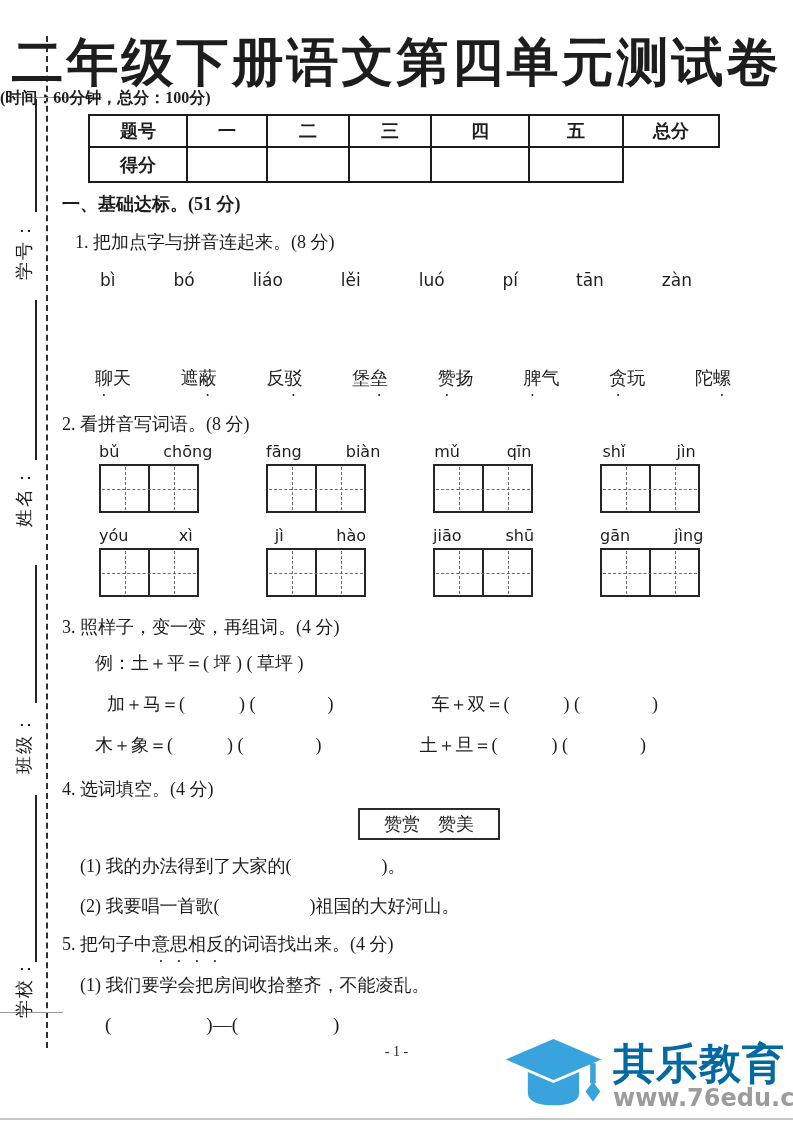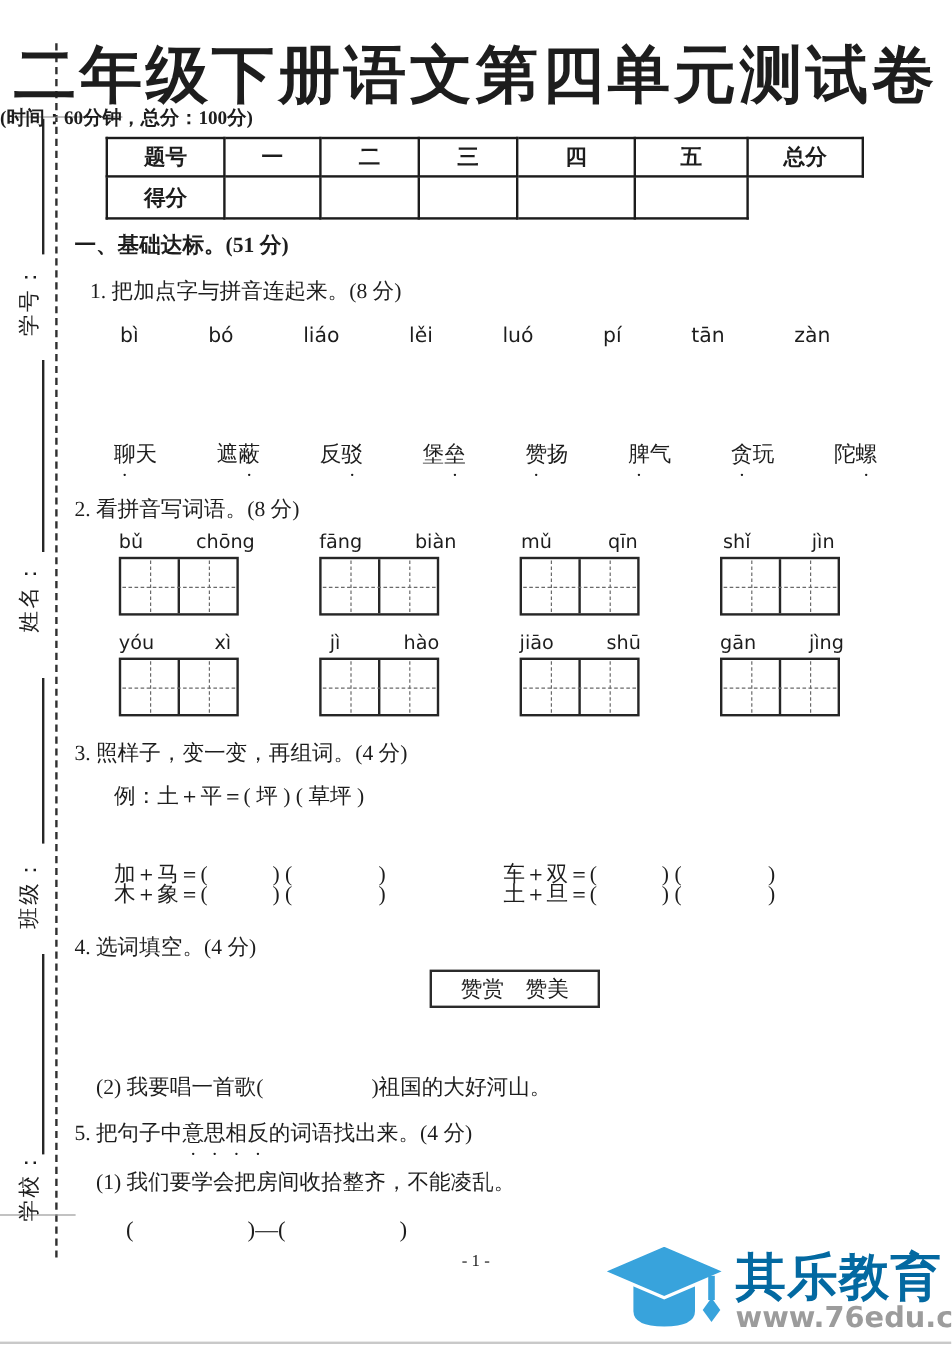--- a/index.html
+++ b/index.html
@@ -230,31 +230,32 @@
         </div>
       <div class="wbox">
           <div class="wcell"></div>
           <div class="wcell"></div>
         </div>
     </div>
   </div>
 
   <div class="tx" style="left:62px;top:615px;">3. 照样子，变一变，再组词。(4 分)</div>
   <div class="tx" style="left:95px;top:651px;">例：土＋平＝( 坪 ) ( 草坪 )</div>
-  <div class="q3row" style="top:716px;">
+  <div class="q3row" style="top:692px;margin-left:12px;">
     <span class="colL">加＋马＝(　　　) (　　　　)</span>
     <span>车＋双＝(　　　) (　　　　)</span>
   </div>
   <div class="q3row" style="top:733px;">
     <span class="colL">木＋象＝(　　　) (　　　　)</span>
     <span>土＋旦＝(　　　) (　　　　)</span>
   </div>
 
   <div class="tx" style="left:62px;top:777px;">4. 选词填空。(4 分)</div>
   <div class="wordbank">赞赏　赞美</div>
+  <div class="tx" style="left:80px;top:854px;">(1) 我的办法得到了大家的(　　　　　)。</div>
   <div class="tx" style="left:80px;top:894px;">(2) 我要唱一首歌(　　　　　)祖国的大好河山。</div>
 
   <div class="tx" style="left:62px;top:932px;">
     <span>5. 把句子中</span><span class="dc">意</span><span class="dc">思</span><span class="dc">相</span><span class="dc">反</span><span>的词语找出来。(4 分)</span>
   </div>
   <div class="tx" style="left:80px;top:973px;">(1) 我们要学会把房间收拾整齐，不能凌乱。</div>
   <div class="tx" style="left:105px;top:1012px;font-size:19px;">(　　　　　)—(　　　　　)</div>
 
   <div class="pagenum">- 1 -</div>
 

